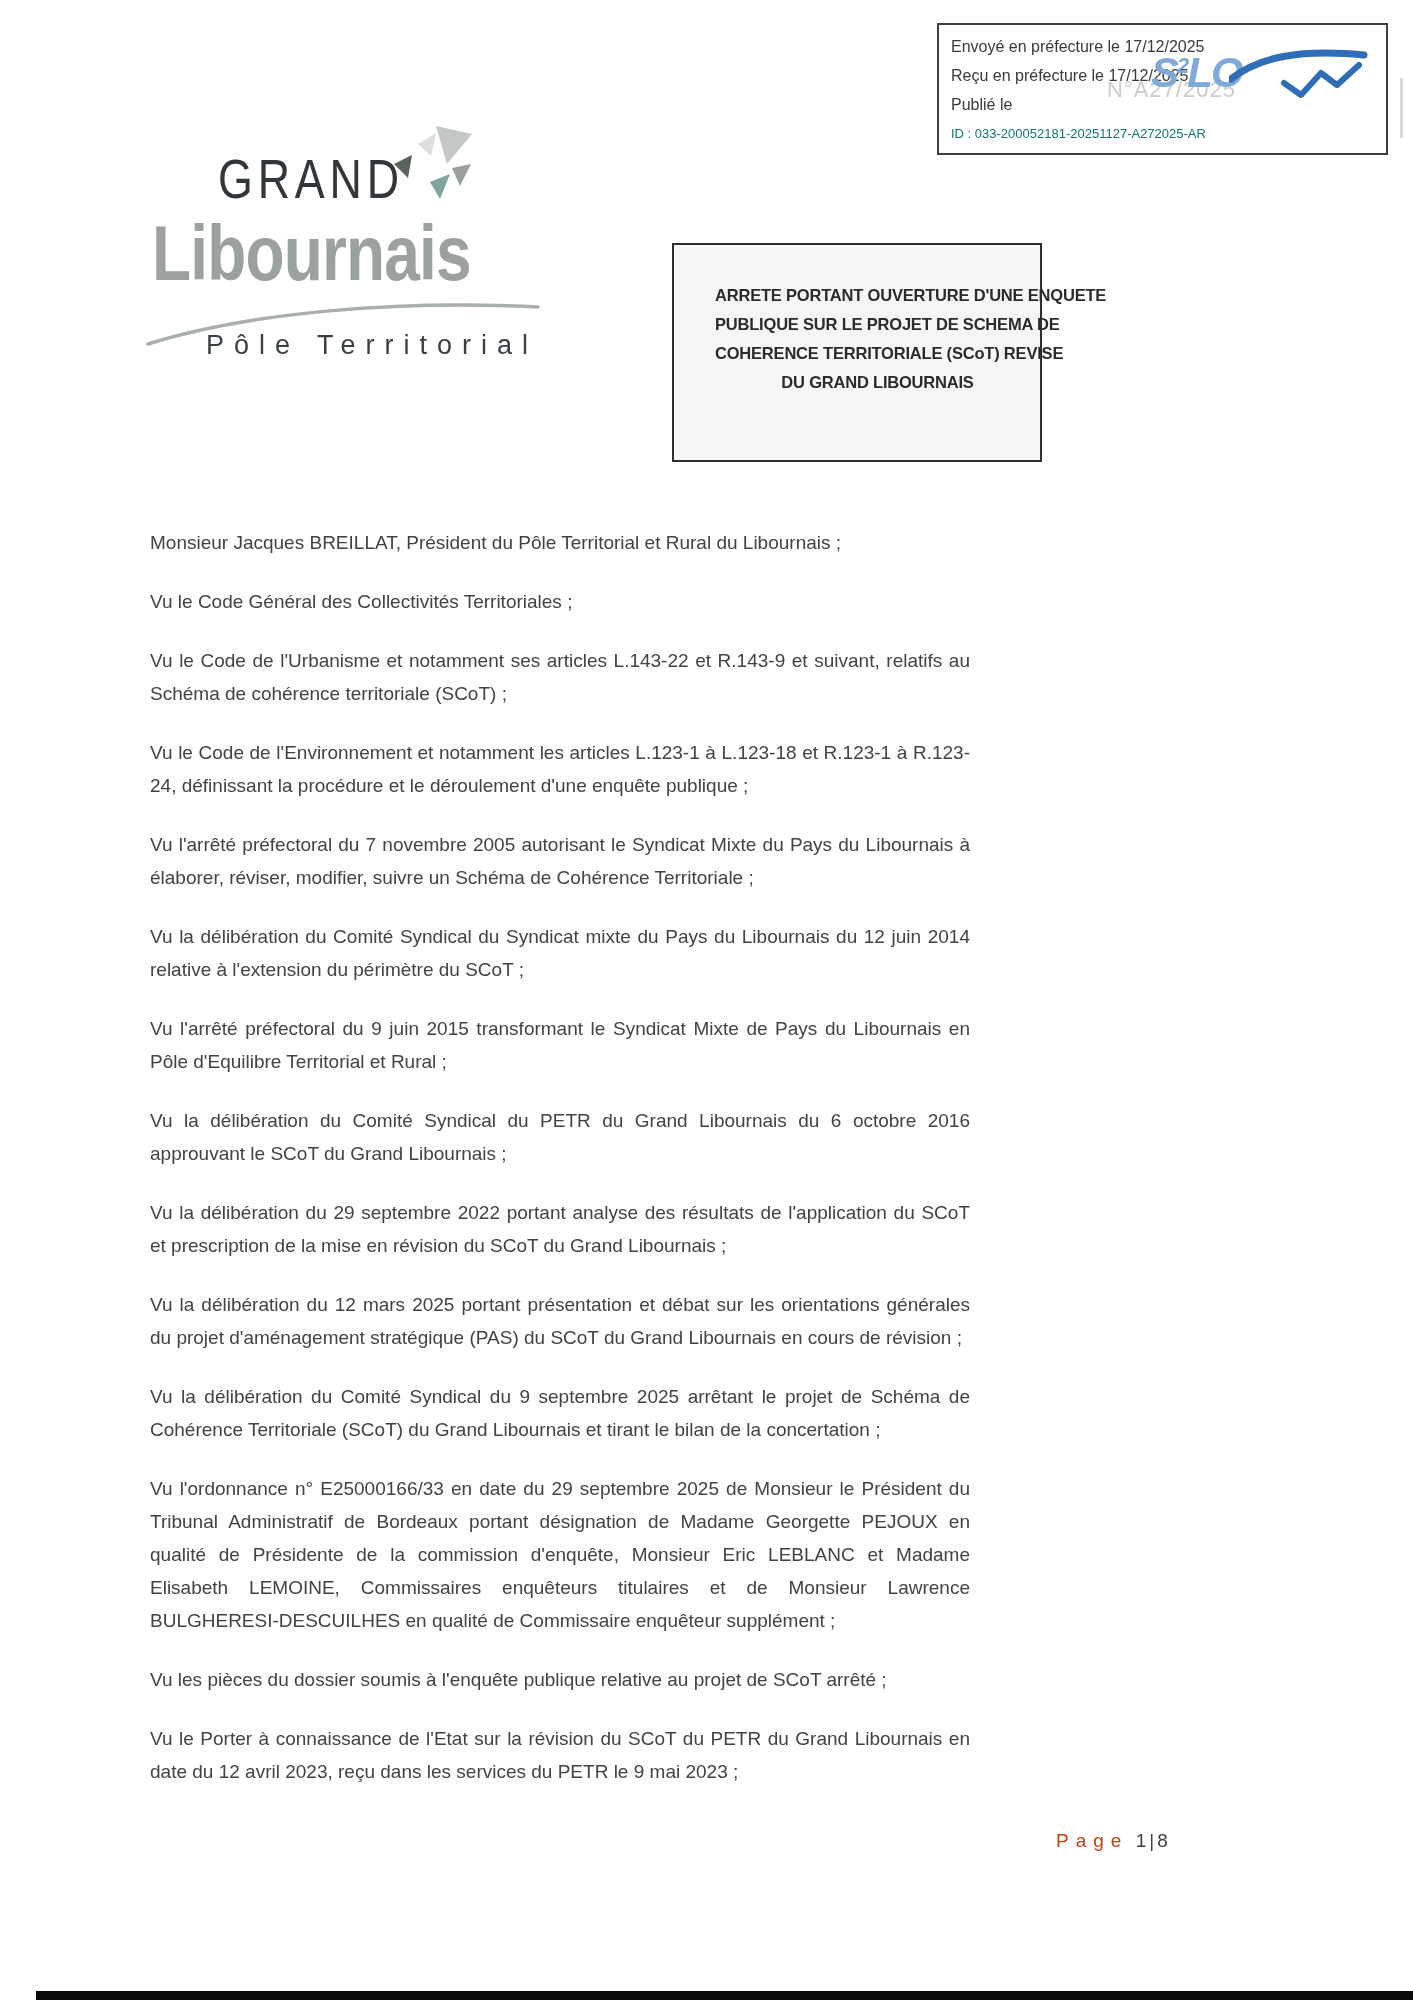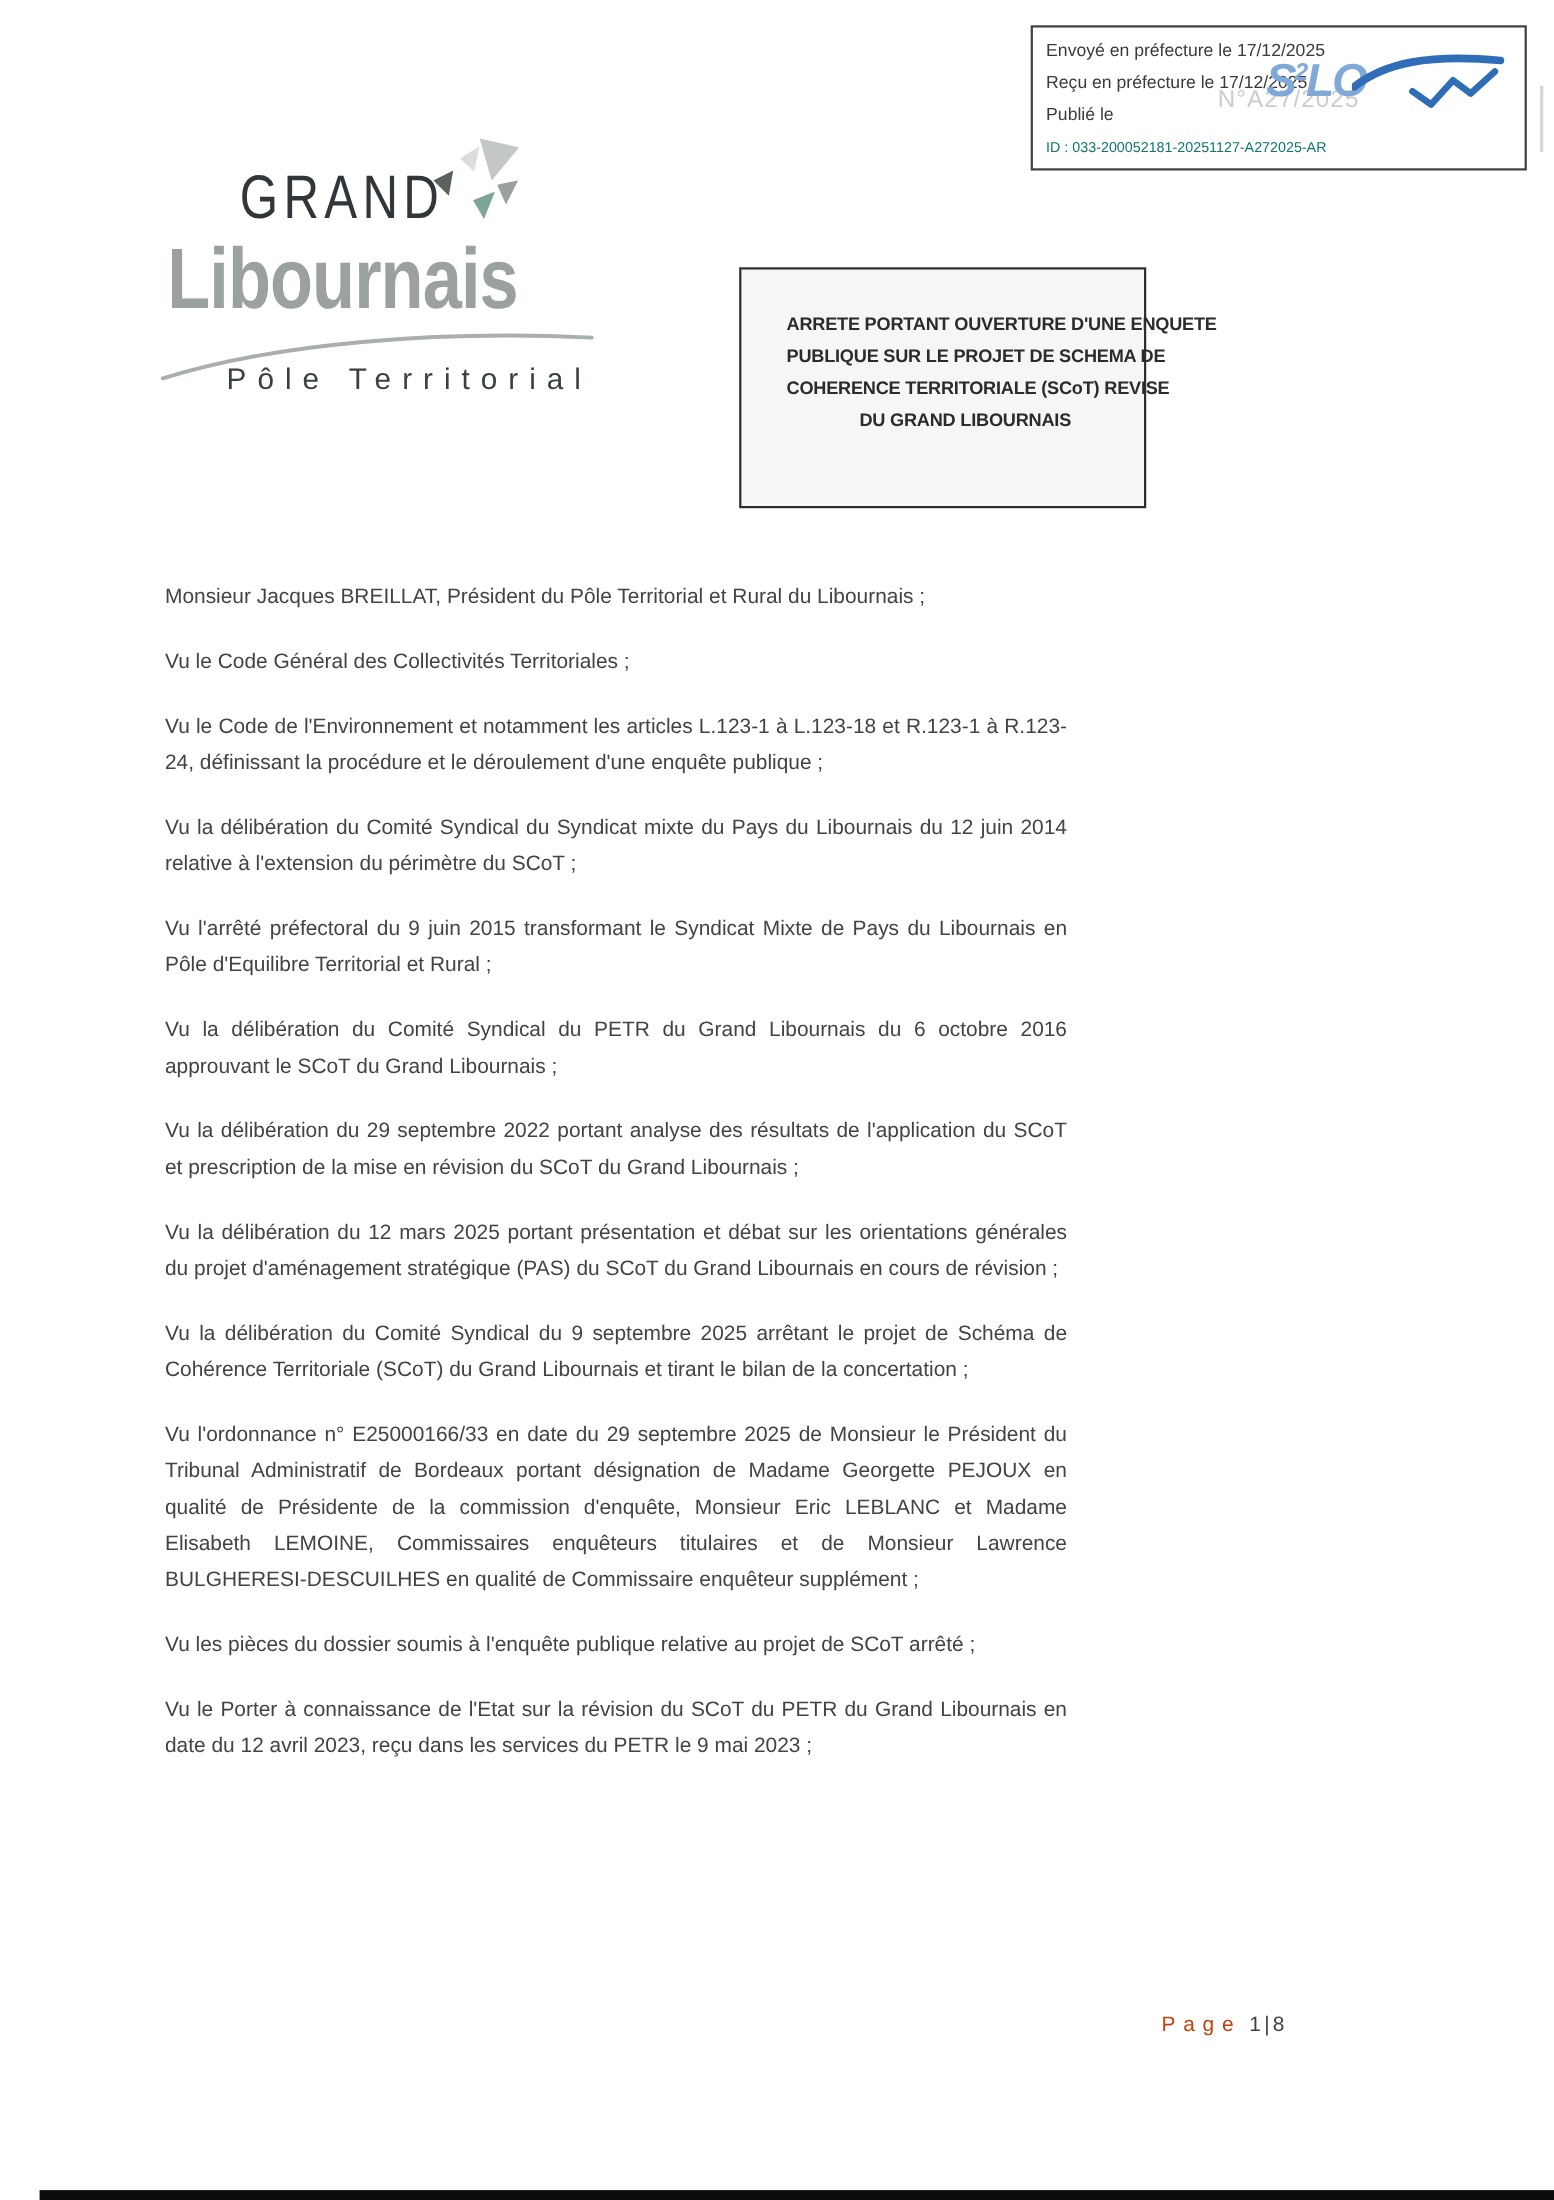--- a/index.html
+++ b/index.html
@@ -136,21 +136,23 @@
   <div class="title-box">
     <div class="title-line">ARRETE PORTANT OUVERTURE D'UNE ENQUETE</div>
     <div class="title-line">PUBLIQUE SUR LE PROJET DE SCHEMA DE</div>
     <div class="title-line">COHERENCE TERRITORIALE (SCoT) REVISE</div>
     <div class="title-line">DU GRAND LIBOURNAIS</div>
   </div>
 
   <div class="body-paragraphs">
     <p class="para">Monsieur Jacques BREILLAT, Président du Pôle Territorial et Rural du Libournais ;</p>
       <p class="para">Vu le Code Général des Collectivités Territoriales ;</p>
+      <p class="para">Vu le Code de l'Urbanisme et notamment ses articles L.143-22 et R.143-9 et suivant, relatifs au Schéma de cohérence territoriale (SCoT) ;</p>
       <p class="para">Vu le Code de l'Environnement et notamment les articles L.123-1 à L.123-18 et R.123-1 à R.123-24, définissant la procédure et le déroulement d'une enquête publique ;</p>
+      <p class="para">Vu l'arrêté préfectoral du 7 novembre 2005 autorisant le Syndicat Mixte du Pays du Libournais à élaborer, réviser, modifier, suivre un Schéma de Cohérence Territoriale ;</p>
       <p class="para">Vu la délibération du Comité Syndical du Syndicat mixte du Pays du Libournais du 12 juin 2014 relative à l'extension du périmètre du SCoT ;</p>
       <p class="para">Vu l'arrêté préfectoral du 9 juin 2015 transformant le Syndicat Mixte de Pays du Libournais en Pôle d'Equilibre Territorial et Rural ;</p>
       <p class="para">Vu la délibération du Comité Syndical du PETR du Grand Libournais du 6 octobre 2016 approuvant le SCoT du Grand Libournais ;</p>
       <p class="para">Vu la délibération du 29 septembre 2022 portant analyse des résultats de l'application du SCoT et prescription de la mise en révision du SCoT du Grand Libournais ;</p>
       <p class="para">Vu la délibération du 12 mars 2025 portant présentation et débat sur les orientations générales du projet d'aménagement stratégique (PAS) du SCoT du Grand Libournais en cours de révision ;</p>
       <p class="para">Vu la délibération du Comité Syndical du 9 septembre 2025 arrêtant le projet de Schéma de Cohérence Territoriale (SCoT) du Grand Libournais et tirant le bilan de la concertation ;</p>
       <p class="para">Vu l'ordonnance n° E25000166/33 en date du 29 septembre 2025 de Monsieur le Président du Tribunal Administratif de Bordeaux portant désignation de Madame Georgette PEJOUX en qualité de Présidente de la commission d'enquête, Monsieur Eric LEBLANC et Madame Elisabeth LEMOINE, Commissaires enquêteurs titulaires et de Monsieur Lawrence BULGHERESI-DESCUILHES en qualité de Commissaire enquêteur supplément ;</p>
       <p class="para">Vu les pièces du dossier soumis à l'enquête publique relative au projet de SCoT arrêté ;</p>
       <p class="para">Vu le Porter à connaissance de l'Etat sur la révision du SCoT du PETR du Grand Libournais en date du 12 avril 2023, reçu dans les services du PETR le 9 mai 2023 ;</p>
   </div>

